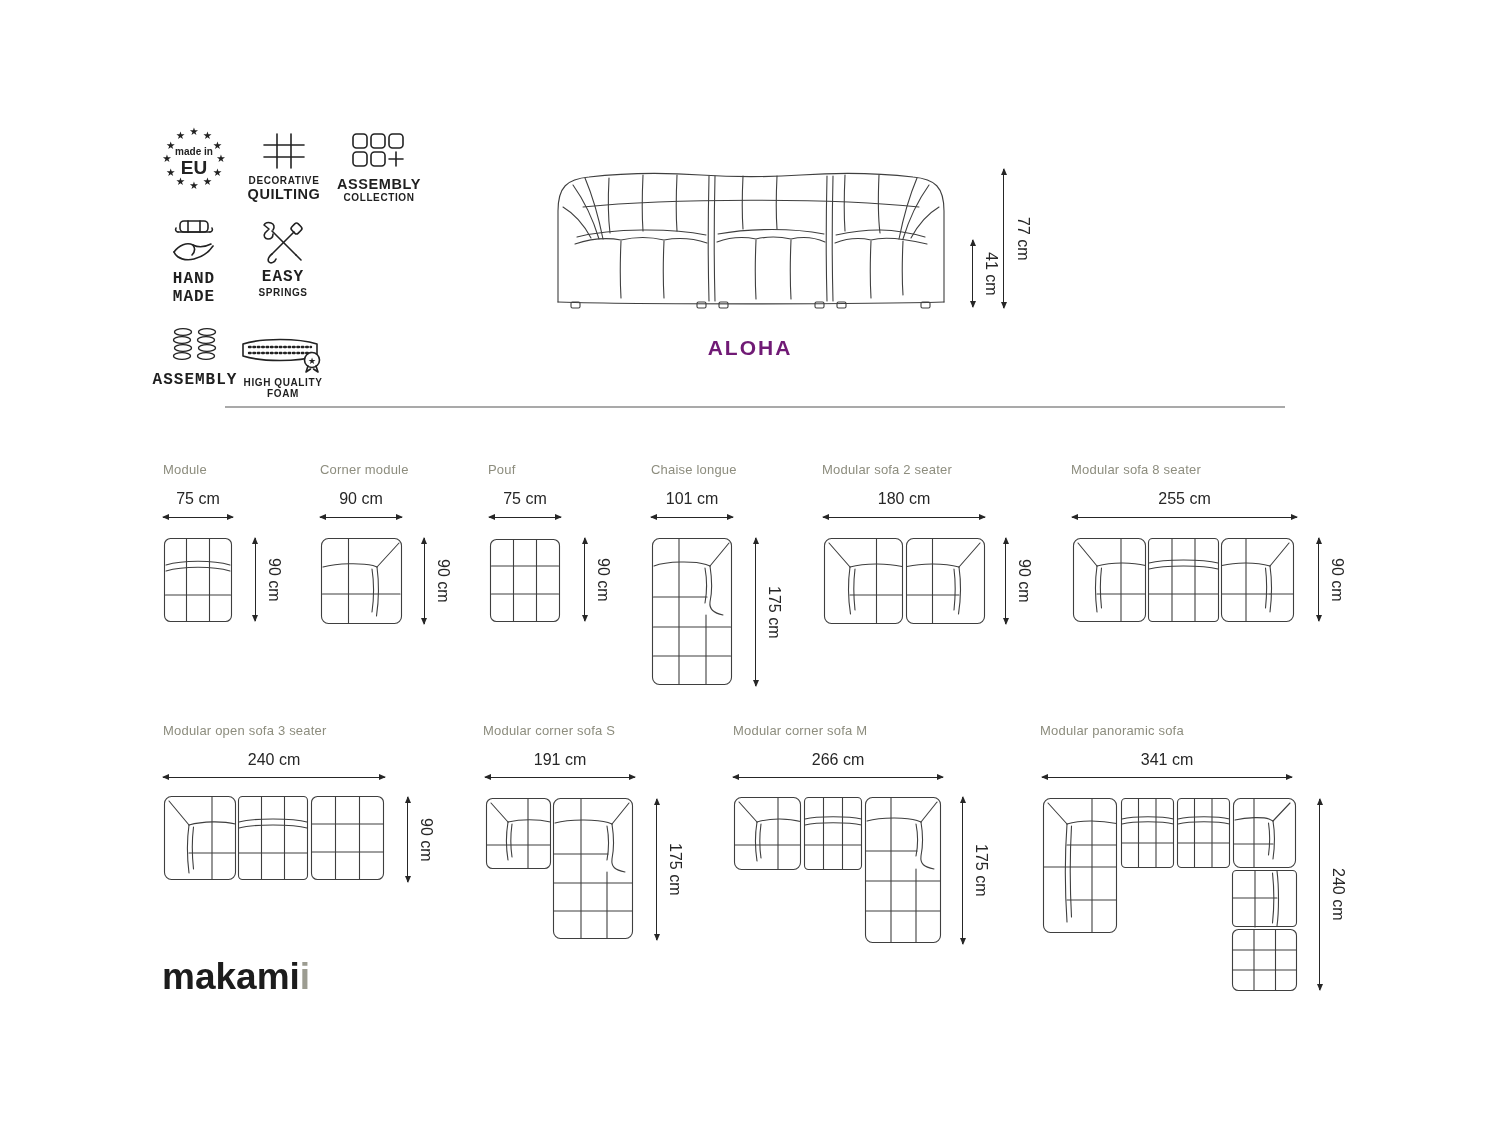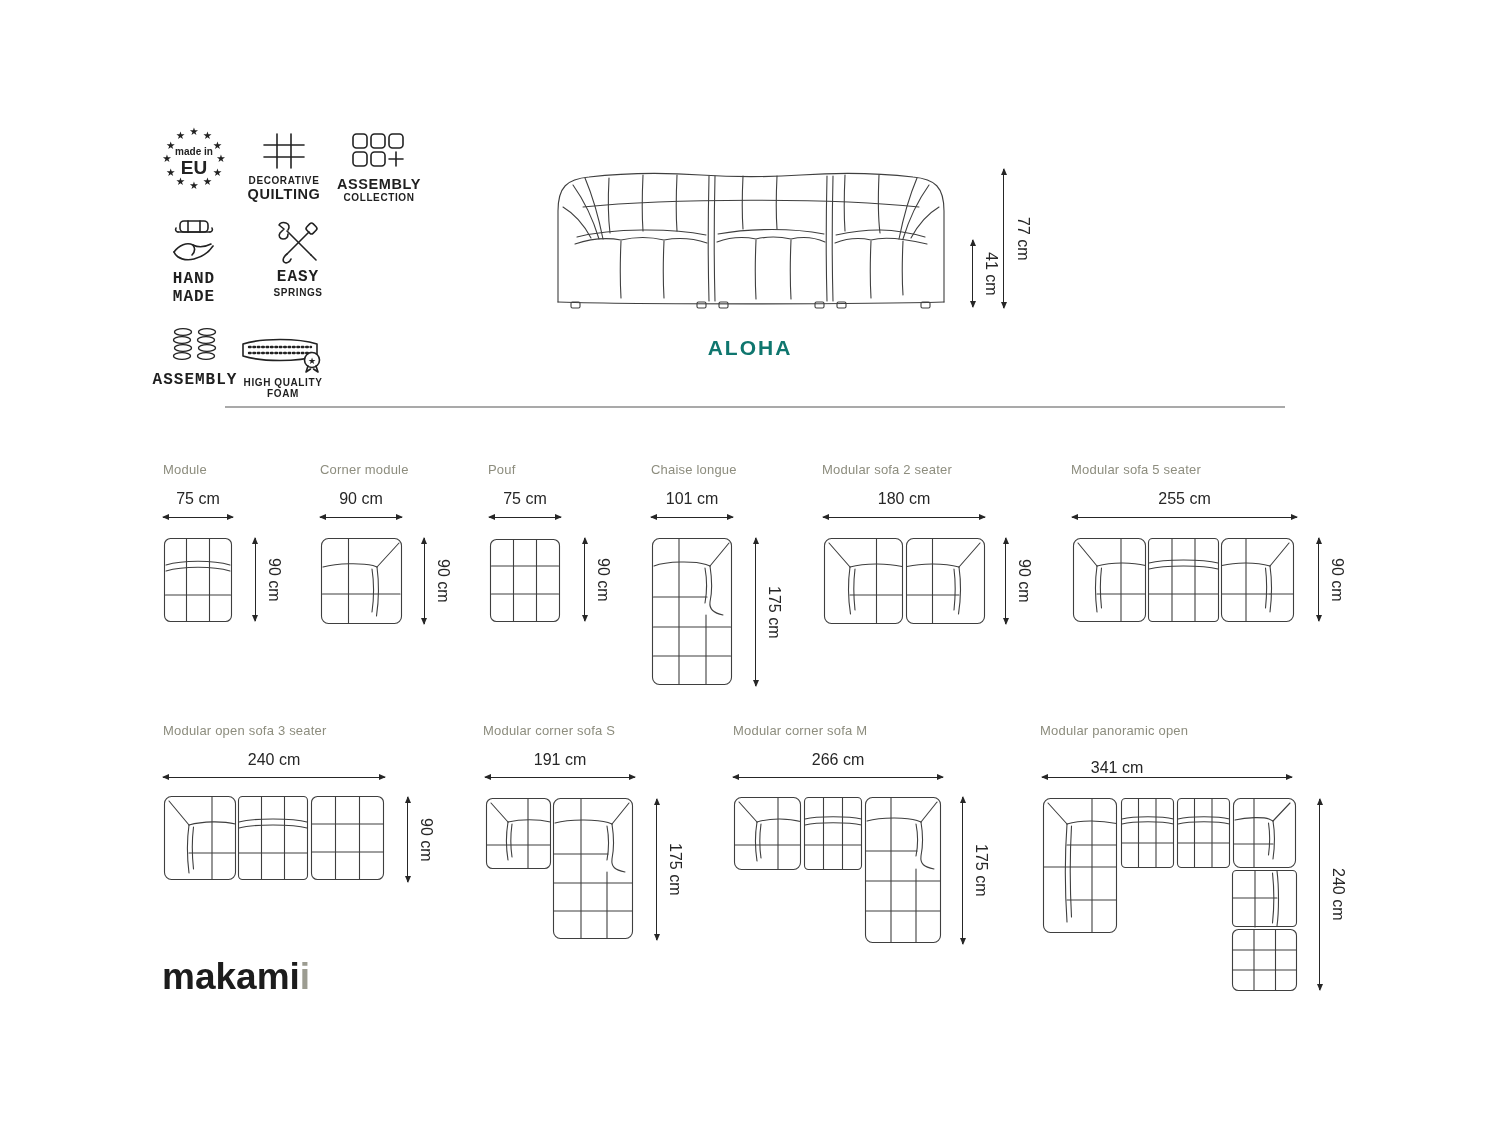--- a/index.html
+++ b/index.html
@@ -19,21 +19,21 @@
   .dim{position:absolute;font-size:16px;color:#262626;text-align:center;white-space:nowrap;}
   .vdim{position:absolute;writing-mode:vertical-rl;font-size:16px;color:#262626;text-align:center;line-height:1;width:20px;white-space:nowrap;}
   
   .arrow-h{position:absolute;height:9px;background:linear-gradient(#262626,#262626) 0 50%/100% 1.4px no-repeat;}
   .arrow-h::before{content:"";position:absolute;left:-1px;top:50%;margin-top:-3.5px;border:3.5px solid transparent;border-left:0;border-right:7.5px solid #262626;}
   .arrow-h::after{content:"";position:absolute;right:-1px;top:50%;margin-top:-3.5px;border:3.5px solid transparent;border-right:0;border-left:7.5px solid #262626;}
   .arrow-v{position:absolute;width:9px;background:linear-gradient(#262626,#262626) 50% 0/1.4px 100% no-repeat;}
   .arrow-v::before{content:"";position:absolute;top:-1px;left:50%;margin-left:-3.5px;border:3.5px solid transparent;border-top:0;border-bottom:7.5px solid #262626;}
   .arrow-v::after{content:"";position:absolute;bottom:-1px;left:50%;margin-left:-3.5px;border:3.5px solid transparent;border-bottom:0;border-top:7.5px solid #262626;}
   .divider{position:absolute;background:#a9a9a9;}
-  .product-name{position:absolute;font-size:21px;font-weight:bold;letter-spacing:2px;color:#0f766e;text-align:center;}
+  .product-name{position:absolute;font-size:21px;font-weight:bold;letter-spacing:2px;color:#701a75;text-align:center;}
   .logo{position:absolute;font-size:37px;font-weight:bold;color:#1c1c1c;letter-spacing:0;}
   .logo .accent{color:#9c9c91;}
 </style>
 </head>
 <body>
 
 <div class="feature" style="left:159px;top:125px;width:70px;">
   <svg width="66" height="68" viewBox="0 0 66 68">
     <g fill="#222" font-size="10.5" text-anchor="middle" font-family="DejaVu Sans">
       <text x="33" y="10">★</text>
@@ -91,21 +91,21 @@
       <path d="M29 2 V13"></path>
     <path d="M3 33 C 8 26 16 23 22 26 C 28 29 34 28 40 25"></path>
     <path d="M3 33 C 6 40 15 42 23 40 C 31 38 38 33 42 27"></path>
     <path d="M22 26 C 24 29 24 33 21 36"></path>
   </svg>
   <div style="height:6px"></div>
   <div class="flbl bigger">HAND</div>
   <div class="flbl bigger">MADE</div>
 </div>
 
-<div class="feature" style="left:252px;top:221px;width:92px;">
+<div class="feature" style="left:237px;top:221px;width:92px;">
   <svg width="44" height="44" viewBox="0 0 44 44" class="icon-stroke">
     <path d="M11 10 L35 34"></path>
     <rect x="31" y="3" width="9" height="9" rx="2.5" transform="rotate(45 35.5 7.5)"></rect>
     <path d="M35 34 L40 39"></path>
     <path d="M12 9 C 14 6 13 3 10 2 C 7 1 4 2 3 4 L 8 8 L 4 12 C 2 15 4 18 7 18 C 10 18 12 16 12 13"></path>
     <path d="M33 11 L11 33"></path>
     <path d="M11 33 C 8 35 6 39 8 41 C 10 43 14 41 15 38"></path>
   </svg>
   <div style="height:4px"></div>
   <div class="flbl bigger">EASY</div>
@@ -276,21 +276,21 @@
     <path d="M136 30 C 138 44 138 61 135.5 77"></path>
       <path d="M131 32 C 132.5 44 132.5 59 131 73"></path>
     <path d="M109.5 2 V86"></path>
       <path d="M84 58 H136"></path>
   </svg>
   <div class="arrow-v" style="left:1001.5px;top:538px;height:86px;"></div>
   <div class="vdim" style="left:1012px;top:538px;height:86px;">90 cm</div>
 </div>
 
 <div>
-  <div class="fig-title" style="left:1071px;top:462px;">Modular sofa 5 seater</div>
+  <div class="fig-title" style="left:1071px;top:462px;">Modular sofa 8 seater</div>
   <div class="dim" style="left:1072px;top:490px;width:225px;">255 cm</div>
   <div class="arrow-h" style="left:1072px;top:513px;width:225px;"></div>
   <svg class="diag" style="left:1072px;top:537px;" width="225" height="86" viewBox="0 0 225 86">
     <rect x="1.5" y="1.5" width="72" height="83" rx="7"></rect>
     <path d="M6 6 L25 29"></path>
     <path d="M25 29 C 40 25 60 25 73.5 28.5"></path>
     <path d="M25 29 C 23 43 23 59 25 75"></path>
       <path d="M29.5 31 C 28 43 28 57 29.5 71"></path>
     <path d="M49 2 V84"></path>
       <path d="M25 57 H73.5"></path>
@@ -395,22 +395,22 @@
       <path d="M183 73 V146"></path>
     <path d="M133 55 H184"></path>
       <path d="M133 85 H207"></path>
       <path d="M133 115 H207"></path>
   </svg>
   <div class="arrow-v" style="left:958.5px;top:797px;height:147px;"></div>
   <div class="vdim" style="left:969px;top:797px;height:147px;">175 cm</div>
 </div>
 
 <div>
-  <div class="fig-title" style="left:1040px;top:723px;">Modular panoramic open</div>
-  <div class="dim" style="left:992px;top:751px;width:250px;margin-top:8px;">341 cm</div>
+  <div class="fig-title" style="left:1040px;top:723px;">Modular panoramic sofa</div>
+  <div class="dim" style="left:1042px;top:751px;width:250px;">341 cm</div>
   <div class="arrow-h" style="left:1042px;top:773px;width:250px;"></div>
   <svg class="diag" style="left:1042px;top:797px;" width="255" height="195" viewBox="0 0 255 195">
     <rect x="1.5" y="1.5" width="73" height="134" rx="7"></rect>
     <path d="M6 6 L25 27"></path>
     <path d="M25 27 C 38 23 58 23 74.5 26.5"></path>
     <path d="M25 27 C 23 55 23 95 25 125"></path>
       <path d="M29.5 29 C 28 55 28 92 29.5 120"></path>
     <path d="M50 2 V135"></path>
     <path d="M25 48 H74.5"></path>
       <path d="M2 70 H74.5"></path>

